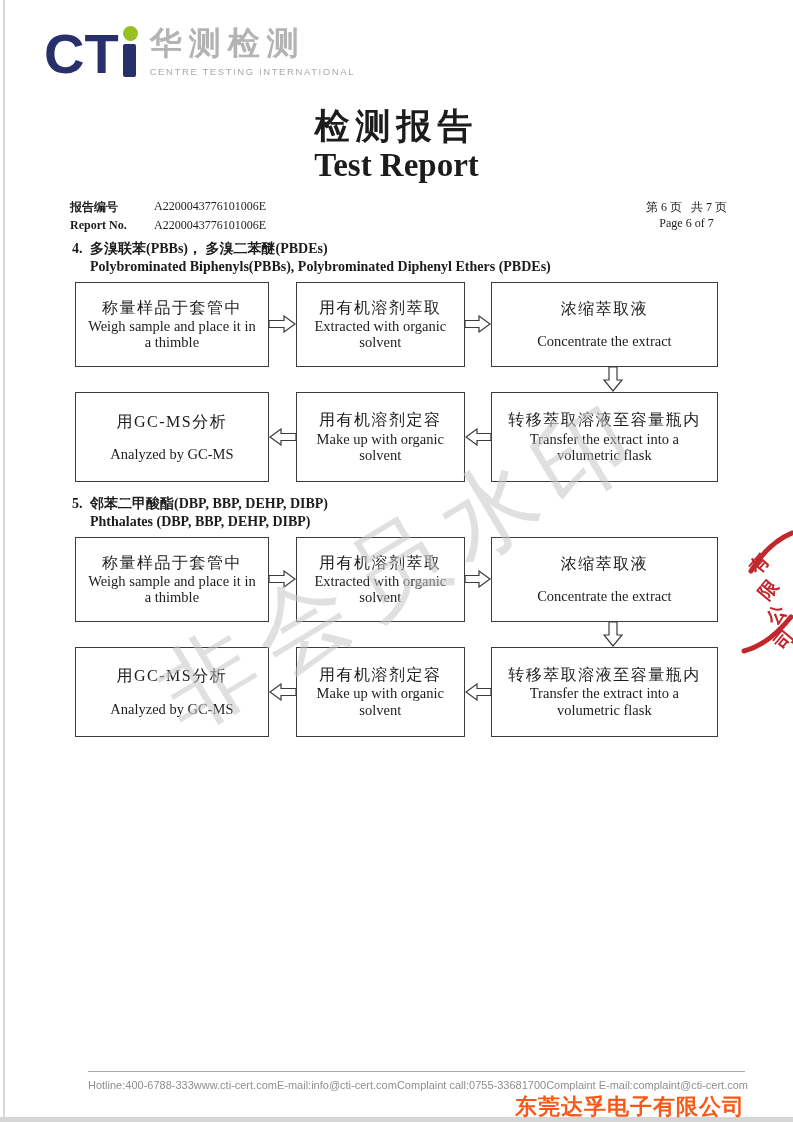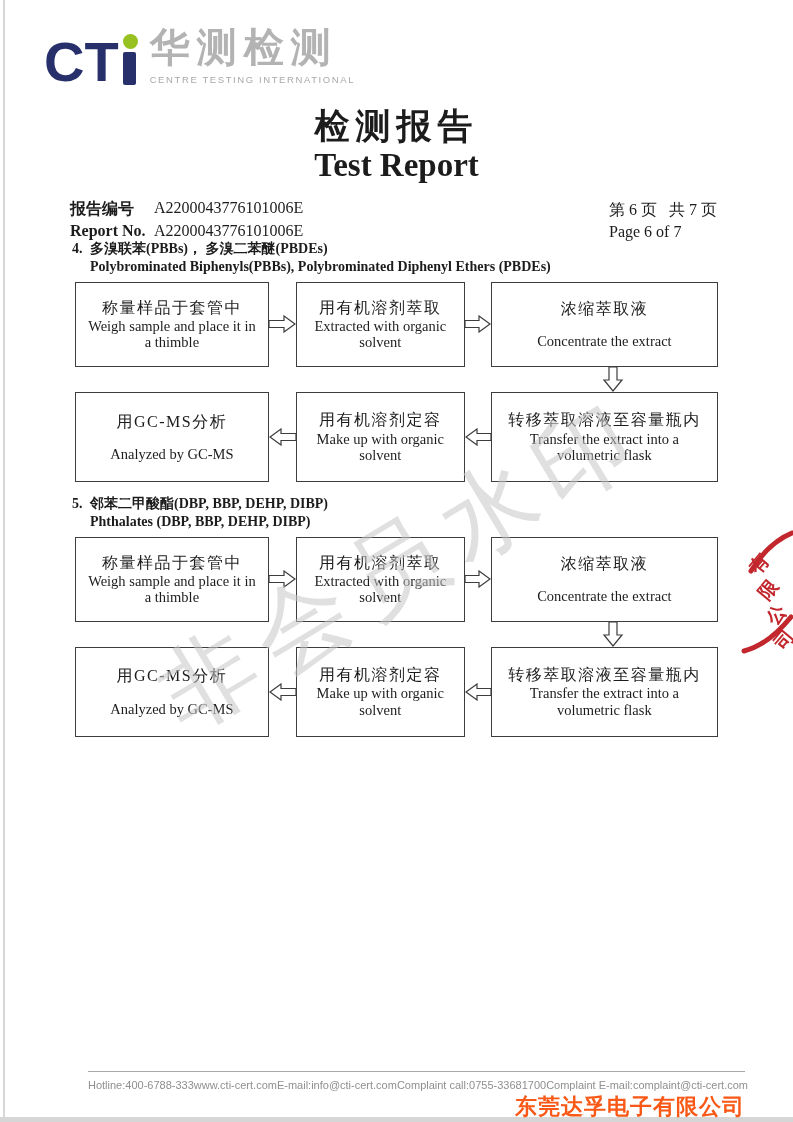--- a/index.html
+++ b/index.html
@@ -11,36 +11,36 @@
 
   
   .logo{position:absolute;left:44px;top:27px;display:flex;align-items:flex-end;z-index:2;}
   .logo-mark{position:relative;display:flex;align-items:flex-end;}
   .cti-ct{font-family:"Liberation Sans",sans-serif;font-weight:bold;font-size:56px;
           line-height:0.82;color:#27306b;letter-spacing:0px;}
   .cti-i{position:relative;display:inline-block;width:13px;height:46px;margin-left:4px;}
   .cti-stem{position:absolute;left:0;bottom:0;width:13px;height:33px;background:#27306b;border-radius:2px;}
   .cti-dot{position:absolute;left:0;top:-5px;width:15px;height:15px;border-radius:50%;background:#96c121;}
   .logo-right{margin-left:14px;padding-bottom:0px;}
-  .logo-cn{font-family:"Liberation Sans",sans-serif;font-weight:bold;font-size:40px;line-height:1;
+  .logo-cn{font-family:"Liberation Sans",sans-serif;font-weight:bold;font-size:32px;line-height:1;
            color:#b3b3b3;letter-spacing:7px;white-space:nowrap;}
   .logo-sub{font-family:"Liberation Sans",sans-serif;font-size:9.5px;color:#a9a9a9;
             letter-spacing:1.6px;margin-top:7px;white-space:nowrap;}
 
   
   .titles{position:absolute;top:107px;left:0;width:100%;text-align:center;z-index:2;}
   .title-zh{font-weight:bold;font-size:35px;letter-spacing:6px;line-height:1.15;}
   .title-en{font-weight:bold;font-size:33px;line-height:1.0;margin-top:2px;}
 
   
-  .meta{position:absolute;top:199px;left:70px;right:66px;font-size:16px;z-index:2;}
+  .meta{position:absolute;top:199px;left:70px;right:66px;font-size:12px;z-index:2;}
   .meta-grid{display:grid;grid-template-columns:80px auto;column-gap:4px;row-gap:2px;}
   .meta-label{font-weight:bold;white-space:nowrap;}
   .meta-value{white-space:nowrap;}
-  .meta-right{position:absolute;right:10px;top:0;text-align:left;line-height:1.35;}
+  .meta-right{position:absolute;right:0;top:0;text-align:center;line-height:1.35;}
   .meta-page-zh{white-space:pre;}
 
   
   .content{position:absolute;top:240px;left:0;right:0;z-index:1;}
   .sec-head{margin-left:72px;font-size:14px;line-height:1.28;}
   .sec-line1{font-weight:bold;white-space:nowrap;}
   .sec-num{display:inline-block;width:18px;}
   .sec-line2{font-weight:bold;margin-left:18px;white-space:nowrap;}
   .flowchart{margin-left:75px;width:643px;margin-top:6px;}
   .frow{display:flex;align-items:center;}

